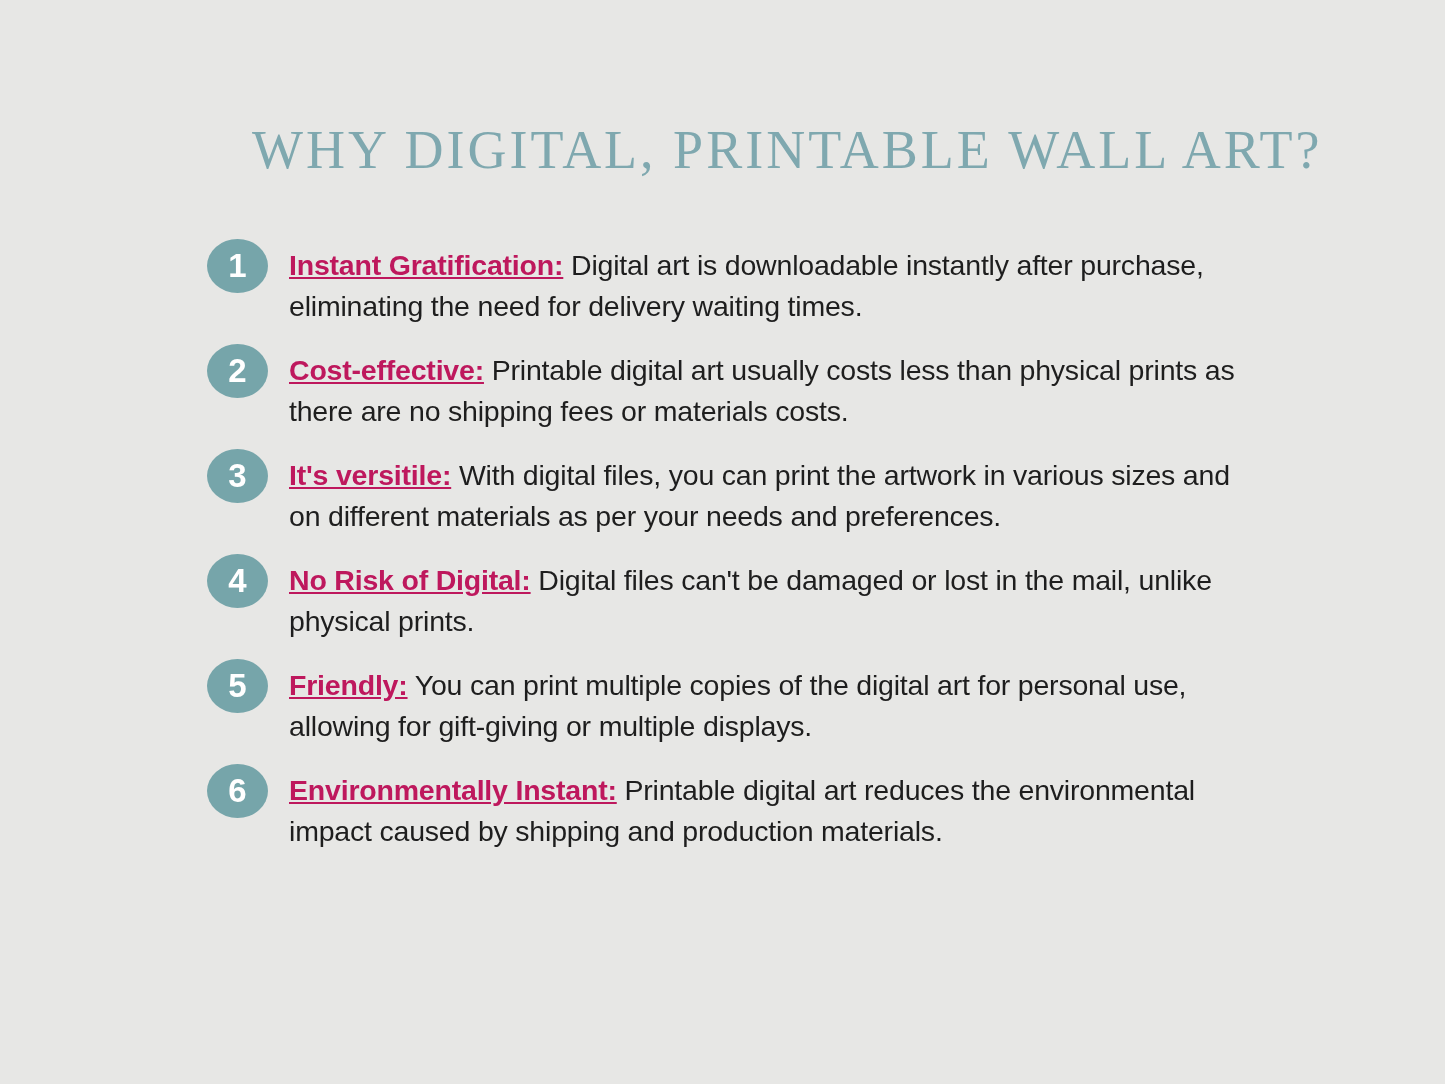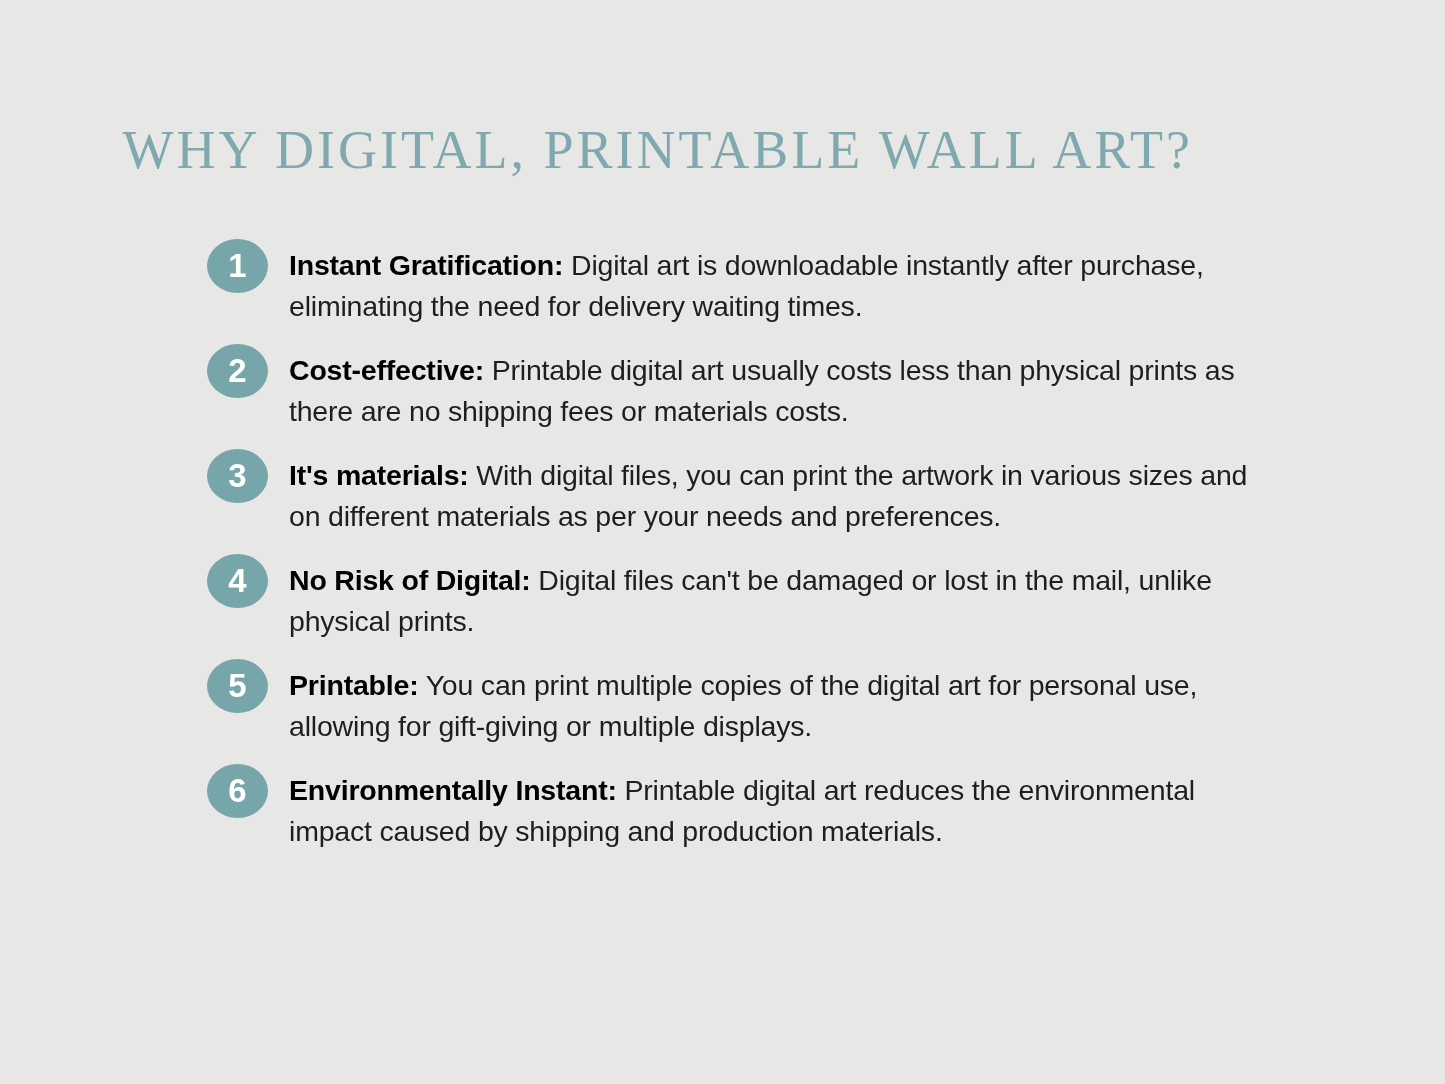--- a/index.html
+++ b/index.html
@@ -15,21 +15,21 @@
   }
   .canvas {
     width: 1445px;
     height: 1084px;
     box-sizing: border-box;
     padding-top: 118px;
   }
   .page-title {
     margin: 0 auto;
     width: 1200px;
-    text-align: left;
+    text-align: right;
     font-family: "Liberation Serif", "DejaVu Serif", serif;
     font-weight: 400;
     font-size: 54px;
     letter-spacing: 3px;
     color: #7fa8af;
     line-height: 1.2;
     white-space: nowrap;
   }
   .items {
     margin: 62px 0 0 207px;
@@ -58,21 +58,22 @@
   .item-text {
     margin: 0 0 0 21px;
     width: 960px;
     font-size: 28.5px;
     line-height: 41px;
     color: #1e1e1e;
     letter-spacing: -0.2px;
   }
   .item-text strong {
     font-weight: 700;
-    color: #000000;
+    color: #be185d;
+    text-decoration: underline;
   }
 </style>
 </head>
 <body>
 
 <div class="canvas">
 
   <h1 class="page-title">WHY DIGITAL, PRINTABLE WALL ART?</h1>
 
   <div class="items">
@@ -89,37 +90,37 @@
       <div class="bullet">2</div>
       <p class="item-text">
         <strong>Cost-effective:</strong>
         <span>Printable digital art usually costs less than physical prints as there are no shipping fees or materials costs.</span>
       </p>
     </div>
 
     <div class="item">
       <div class="bullet">3</div>
       <p class="item-text">
-        <strong>It's materials:</strong>
+        <strong>It's versitile:</strong>
         <span>With digital files, you can print the artwork in various sizes and on different materials as per your needs and preferences.</span>
       </p>
     </div>
 
     <div class="item">
       <div class="bullet">4</div>
       <p class="item-text">
         <strong>No Risk of Digital:</strong>
         <span>Digital files can't be damaged or lost in the mail, unlike physical prints.</span>
       </p>
     </div>
 
     <div class="item">
       <div class="bullet">5</div>
       <p class="item-text">
-        <strong>Printable:</strong>
+        <strong>Friendly:</strong>
         <span>You can print multiple copies of the digital art for personal use, allowing for gift-giving or multiple displays.</span>
       </p>
     </div>
 
     <div class="item">
       <div class="bullet">6</div>
       <p class="item-text">
         <strong>Environmentally Instant:</strong>
         <span>Printable digital art reduces the environmental impact caused by shipping and production materials.</span>
       </p>

